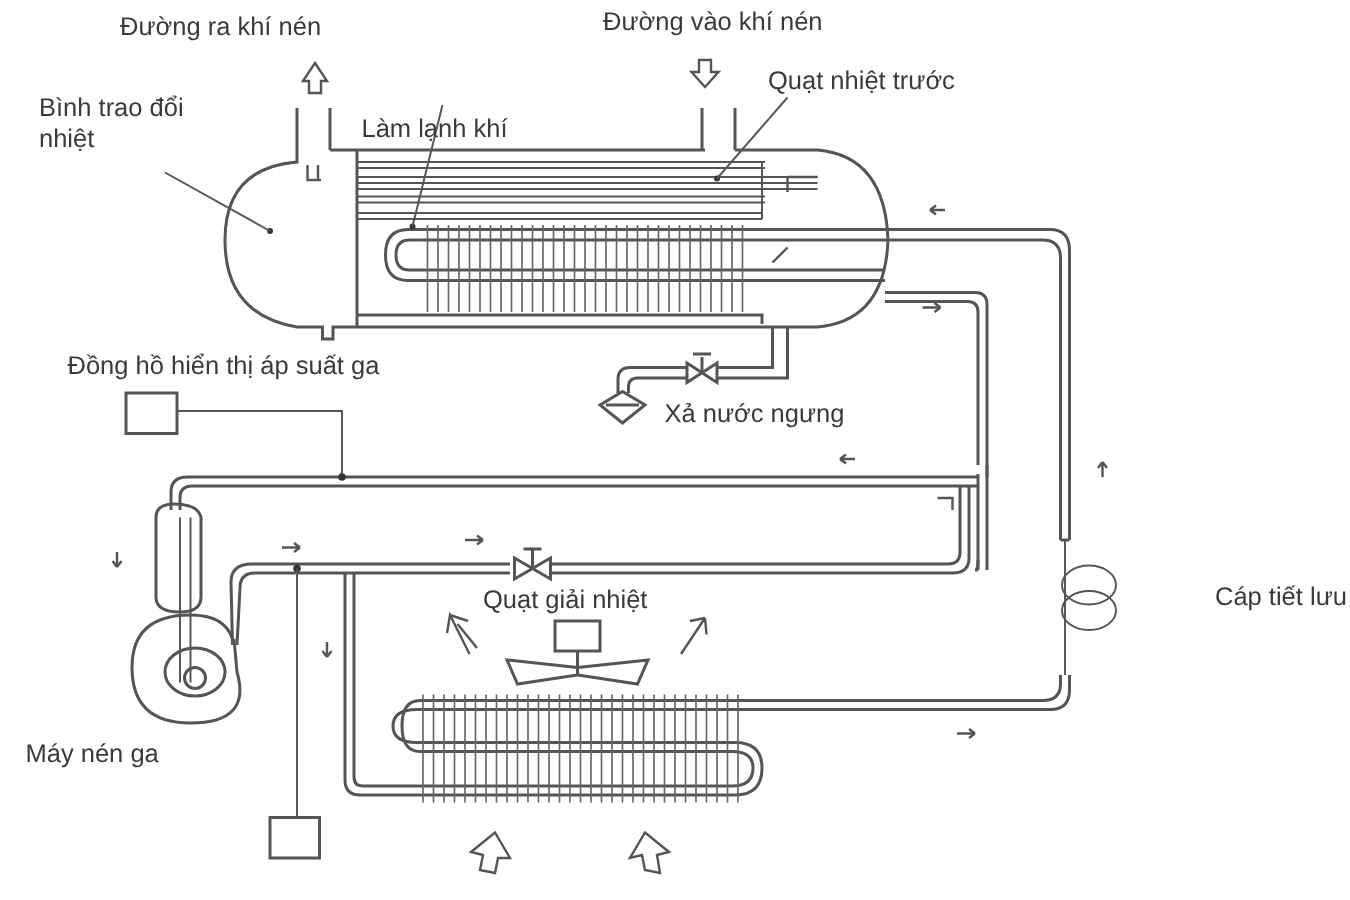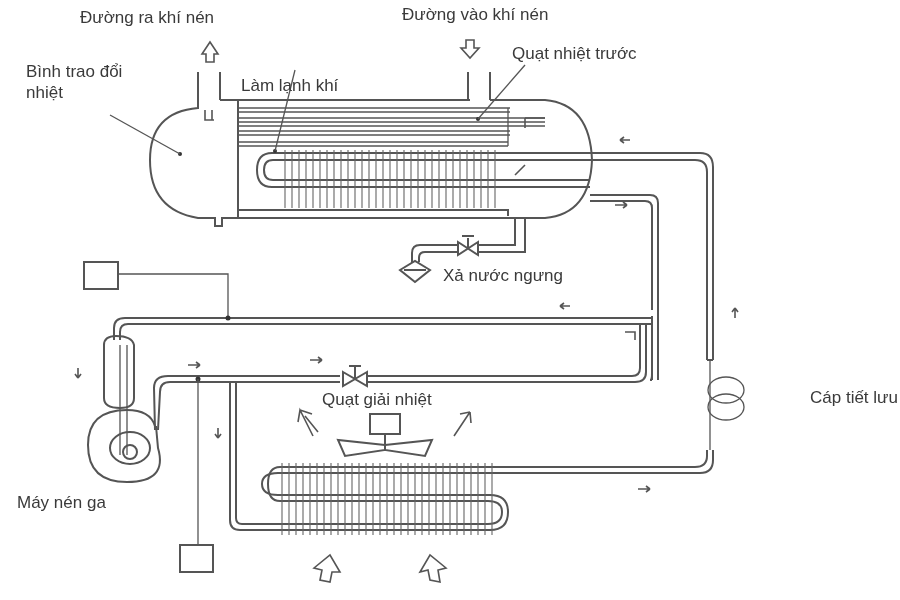--- a/index.html
+++ b/index.html
@@ -149,17 +149,18 @@
   </g>
 </svg>
 
 
 <div class="lbl" style="left:80px; top:8px;">Đường ra khí nén</div>
 <div class="lbl" style="left:402px; top:5px;">Đường vào khí nén</div>
 <div class="lbl" style="left:241px; top:44px;margin-top:32px;">Làm lạnh khí</div>
 <div class="lbl" style="left:512px; top:44px;">Quạt nhiệt trước</div>
 <div class="lbl" style="left:26px; top:62px;">Bình trao đổi</div>
 <div class="lbl" style="left:26px; top:83px;">nhiệt</div>
+<div class="lbl" style="left:45px; top:234px;">Đồng hồ hiển thị áp suất ga</div>
 <div class="lbl" style="left:443px; top:266px;">Xả nước ngưng</div>
 <div class="lbl" style="left:322px; top:390px;">Quạt giải nhiệt</div>
 <div class="lbl" style="left:762px; top:388px;margin-left:48px;">Cáp tiết lưu</div>
 <div class="lbl" style="left:17px; top:493px;">Máy nén ga</div>
 </div>
 
 </body></html>

